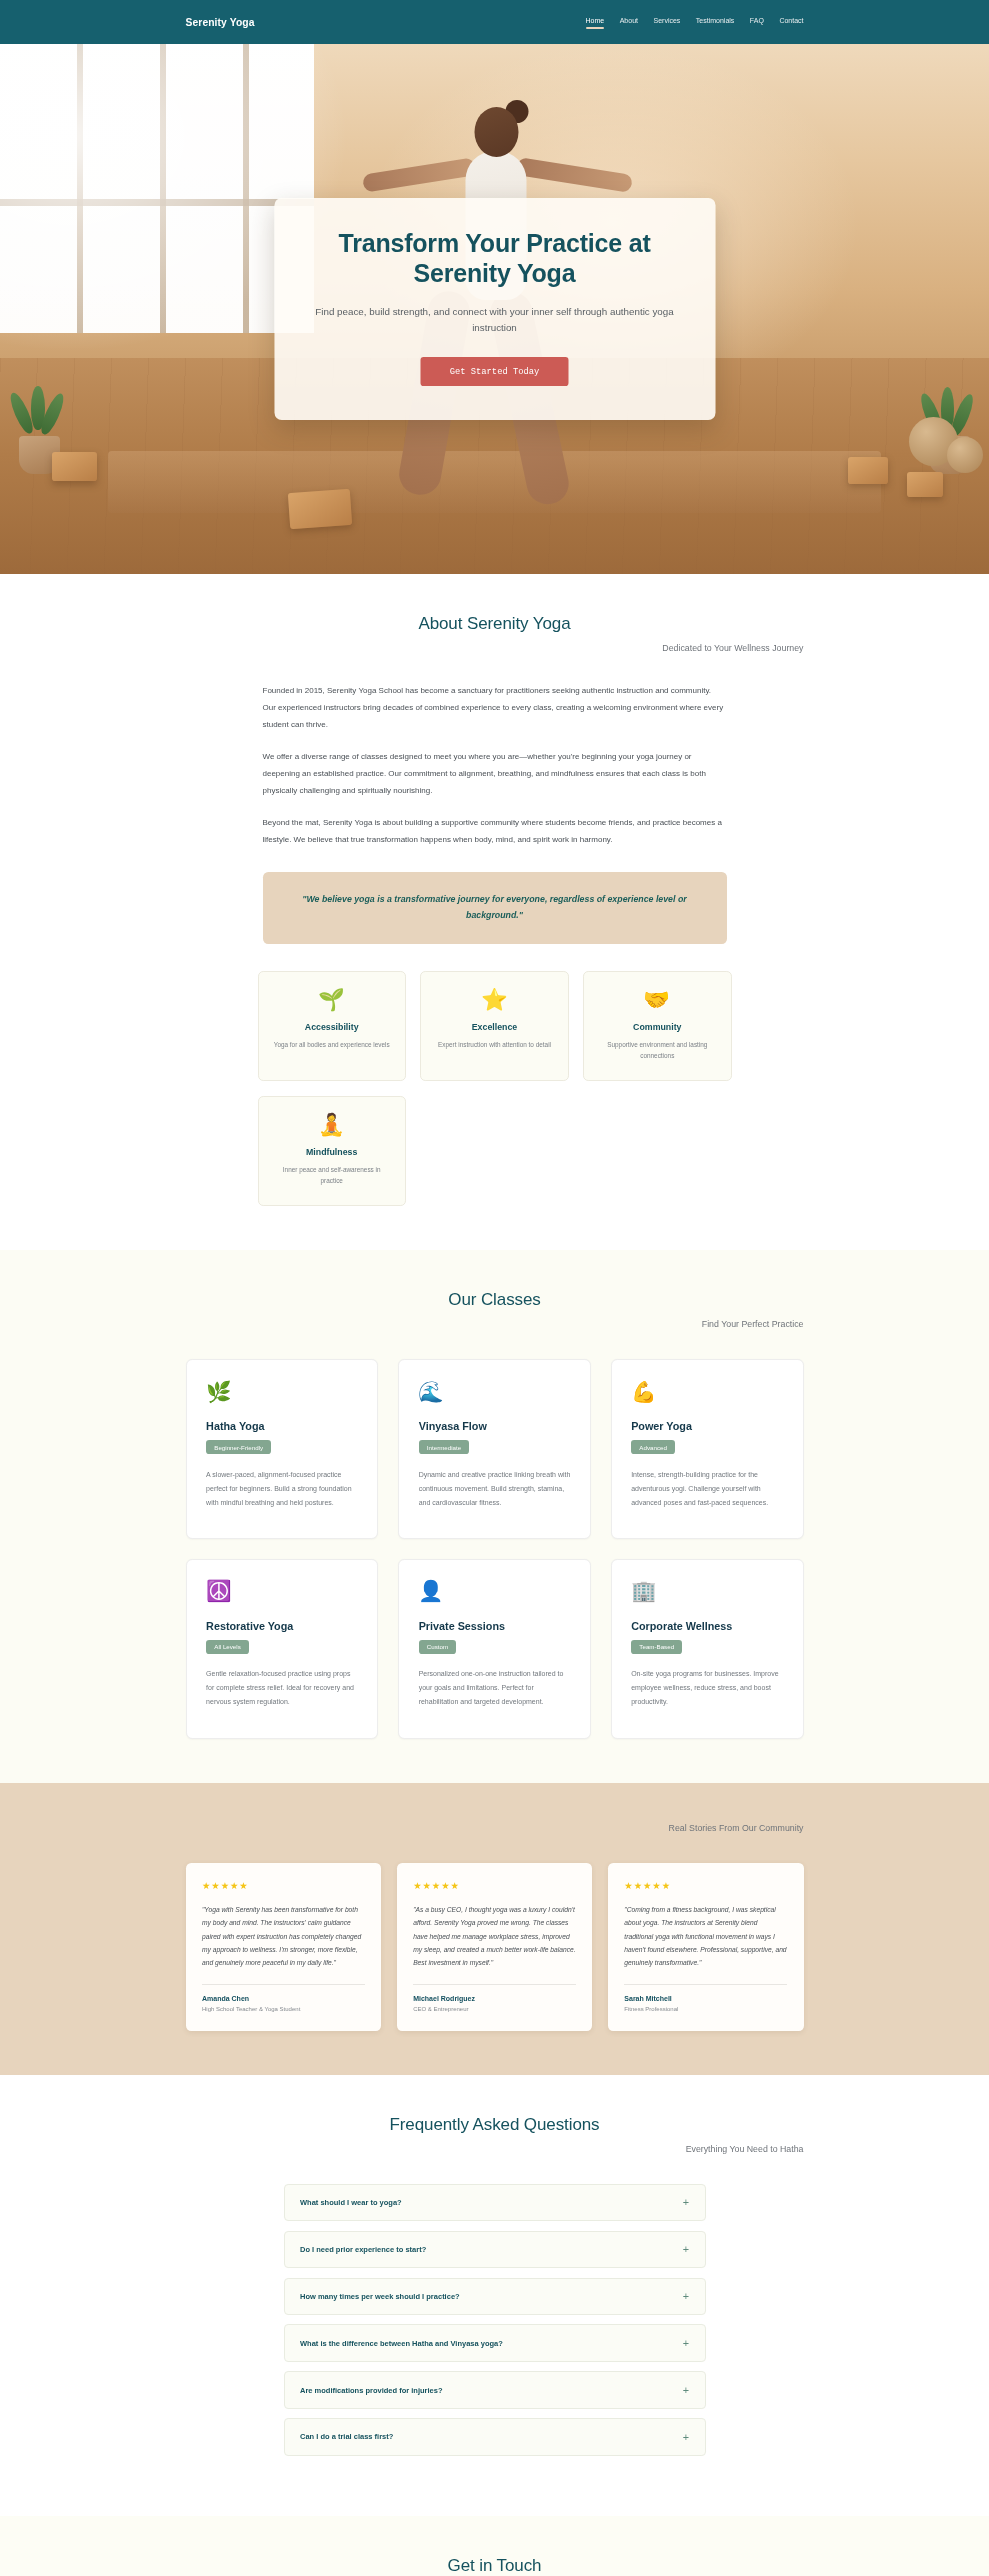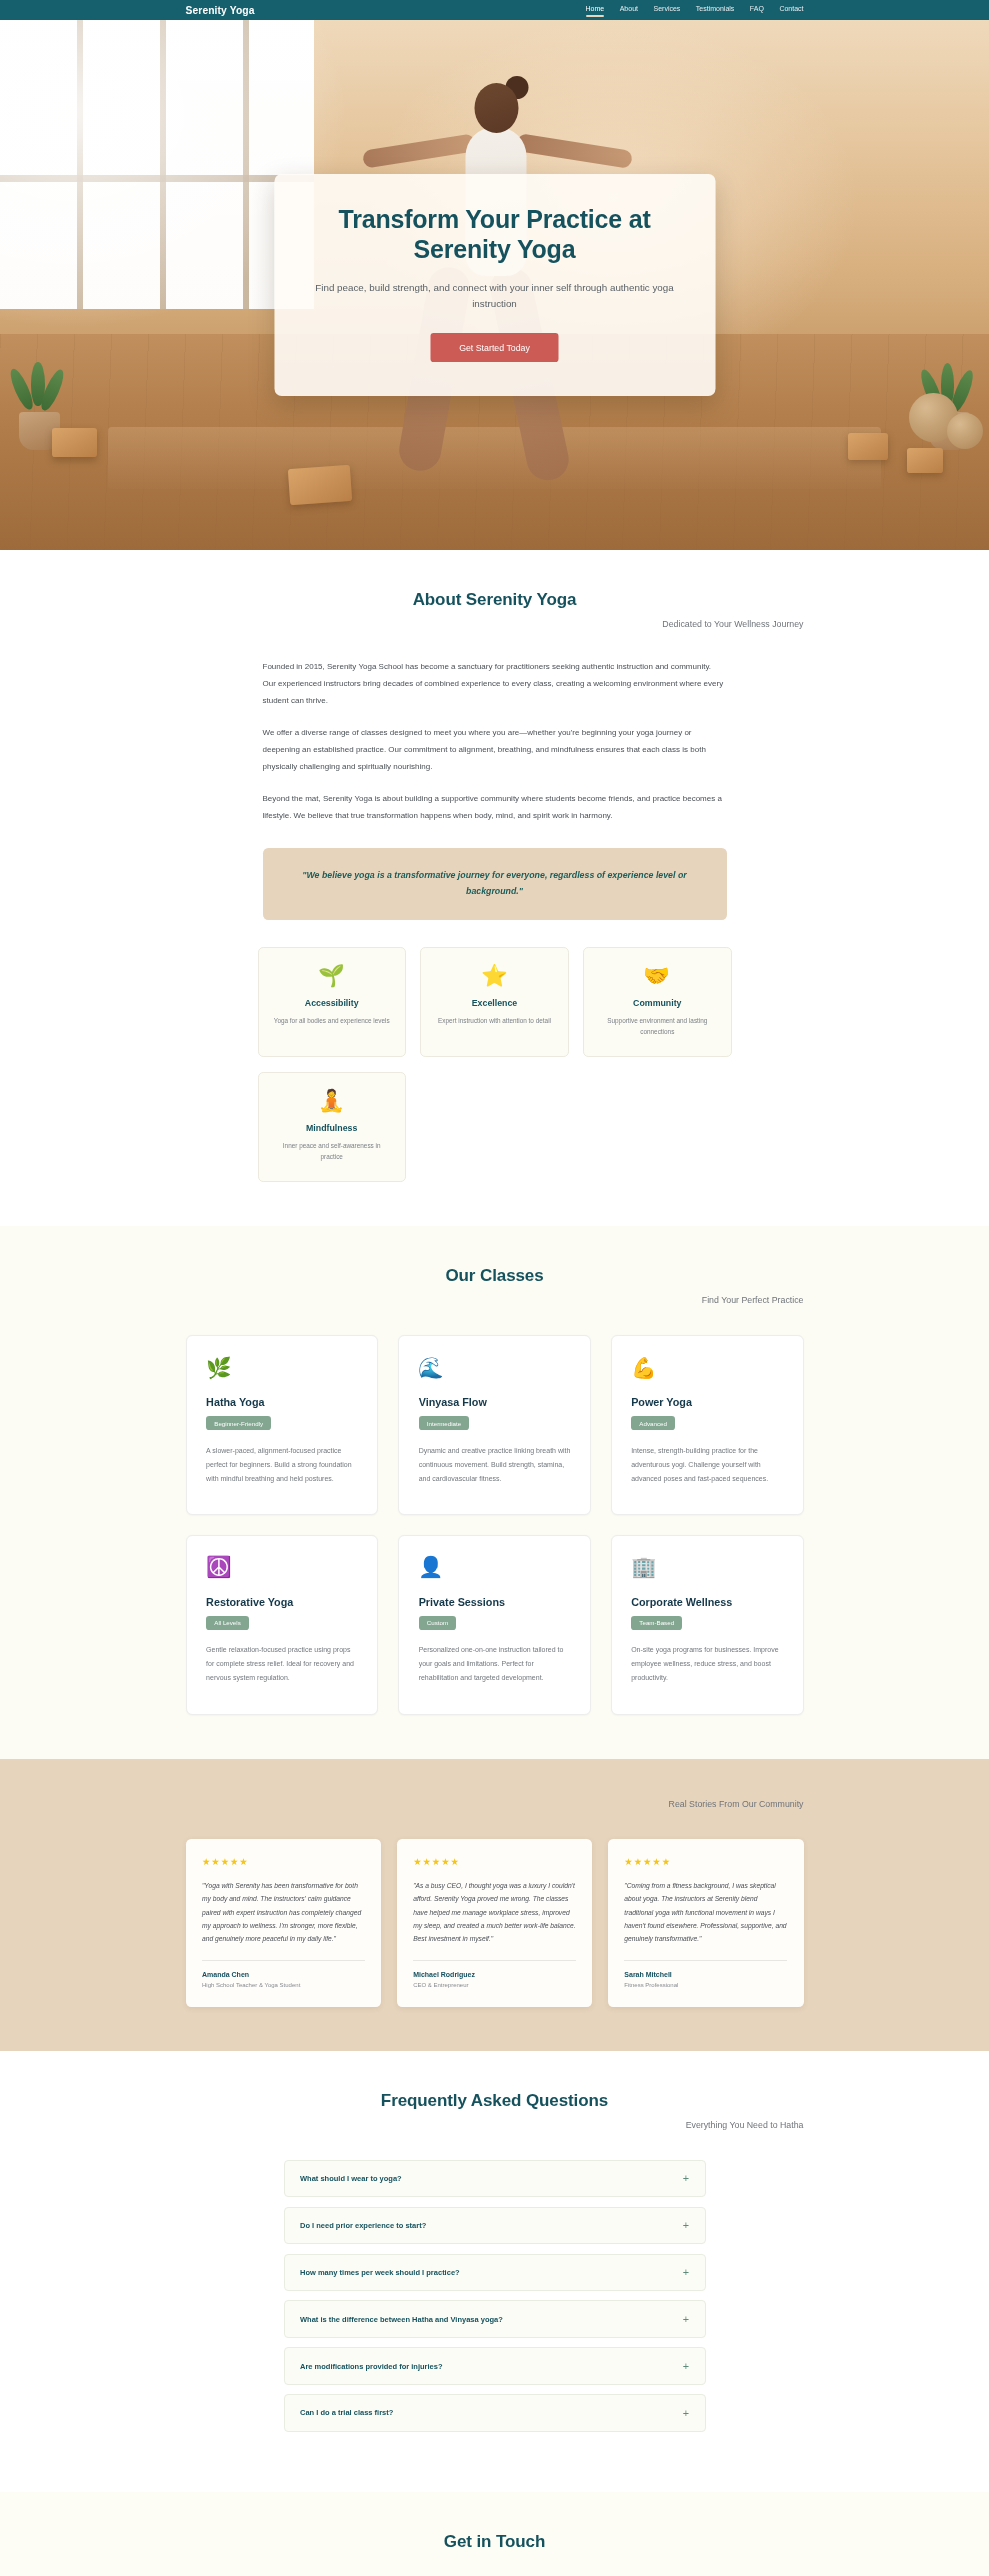--- a/index.html
+++ b/index.html
@@ -6,21 +6,21 @@
   html,body { width:989px; }
   body {
     font-family:"Liberation Sans", sans-serif;
     background:#ffffff;
     color:#333;
     -webkit-font-smoothing:antialiased;
   }
 
   
   .navbar {
-    height:20px; background:#16606e;
+    height:44px; background:#16606e;
     display:flex; align-items:center;
     position:relative; z-index:20;
   }
   .nav-inner {
     width:618px; margin:0 auto;
     display:flex; align-items:center; justify-content:space-between;
   }
   .brand { color:#fff; font-size:10.3px; font-weight:bold; letter-spacing:0.1px; }
   .nav-links { display:flex; align-items:center; gap:15.5px; }
   .nav-link {
@@ -144,33 +144,33 @@
     font-size:25px; line-height:1.18; font-weight:bold;
     color:#15525e; letter-spacing:-0.2px; margin-bottom:15.5px;
   }
   .hero-sub {
     font-size:9.8px; line-height:1.65; color:#5a6065;
     max-width:361px; margin:0 auto 21.6px;
   }
   .btn-primary {
     display:inline-block; background:#cc5b55; color:#fff;
     font-size:8.8px; padding:9.3px 29px; border:none; border-radius:3.1px;
-    cursor:pointer; font-family:Liberation Sans, sans-serif;
+    cursor:pointer; font-family:Liberation Mono, monospace;
   }
 
   
   .section { padding:40px 0 44px; }
   .sec-white { background:#ffffff; }
   .sec-ivory { background:#fcfcf4; }
   .sec-sand  { background:#e7d4bd; }
   .sec-cream { background:#fdfdf5; }
   .wrap { width:618px; margin:0 auto; }
 
   .sec-title {
-    font-size:17px; font-weight:bold; color:#15525e;
+    font-size:17px; font-weight:normal; color:#15525e;
     text-align:center; margin-bottom:9.3px; letter-spacing:-0.1px;
   }
   .sec-sub {
     font-size:8.8px; color:#6f747a; text-align:right; margin-bottom:30px;
   }
 
   .about-body { width:464px; margin:8px auto; }
   .about-p {
     font-size:8px; line-height:2.1; color:#4a5056; margin-bottom:15.5px;
   }

